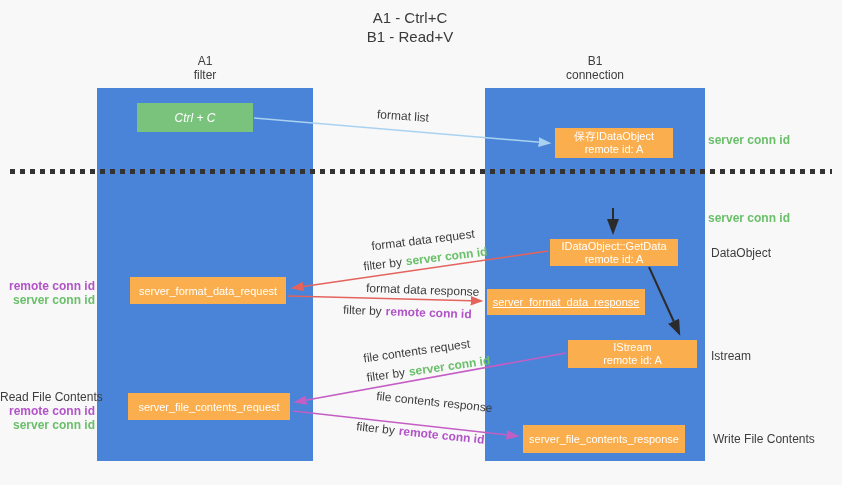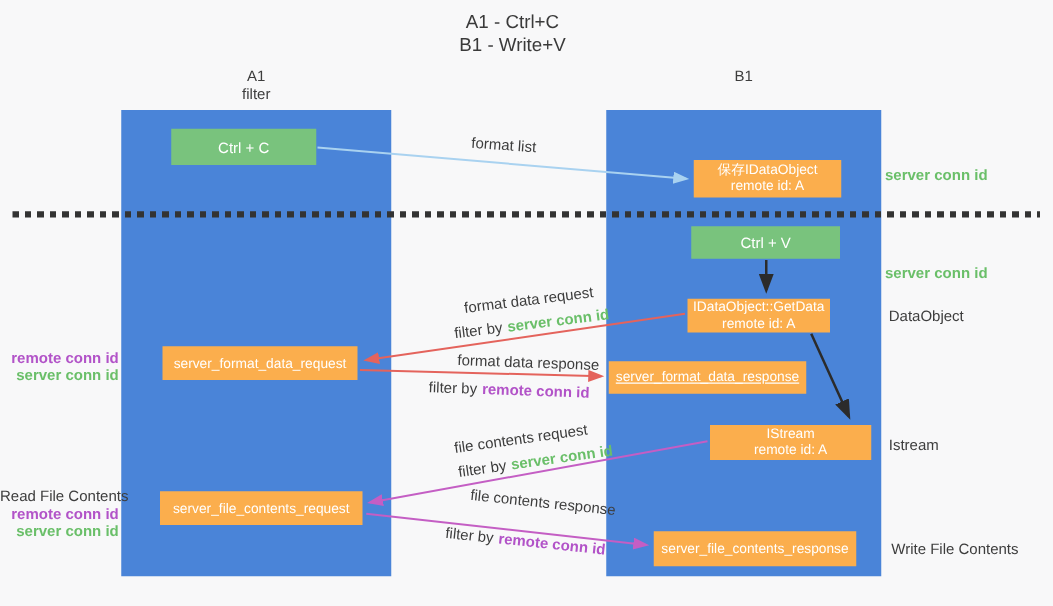--- a/index.html
+++ b/index.html
@@ -37,49 +37,50 @@
     z-index:3;
   }
 
   .arrows { position:absolute; left:0; top:0; z-index:4; pointer-events:none; }
 
   .box {
     position:absolute; z-index:5;
     display:flex; align-items:center; justify-content:center;
     color:#fff; font-size:12px; text-align:center; white-space:nowrap;
   }
-  .box.green  { background:#79c37d; }
+  .box.green  { background:#79c37d;font-style:italic; }
   .box.orange { background:#fbae4d; }
   .box .two { font-size:11px; line-height:13px; }
 
   .lbl {
     position:absolute; z-index:6; white-space:nowrap;
     font-size:12px; color:#3d3d3d;
   }
   .green-t  { color:#6abf69; font-weight:bold; }
   .purple-t { color:#b253c8; font-weight:bold; }
   .prefix { margin-right:4px; }
   .side-left { text-align:right; }
 </style>
 </head>
 <body>
 
 <div class="canvas">
 
   <div class="title">
     <div>A1 - Ctrl+C</div>
-    <div>B1 - Write+V</div>
+    <div>B1 - Read+V</div>
   </div>
 
   <div class="lane-header a1">
     <div>A1</div>
     <div>filter</div>
   </div>
   <div class="lane-header b1">
     <div>B1</div>
+    <div>connection</div>
   </div>
 
   <div class="lane lane-a1"></div>
   <div class="lane lane-b1"></div>
 
   <div class="divider"></div>
 
   <svg class="arrows" width="842" height="485">
     <defs>
       <marker id="m-blue" markerWidth="9" markerHeight="8" refX="6.5" refY="3" orient="auto">
@@ -108,25 +109,22 @@
     <span>Ctrl + C</span>
   </div>
 
   <div class="box orange" style="left:555px;top:128px;width:118px;height:30px;">
     <div class="two">
       <div>保存IDataObject</div>
       <div>remote id: A</div>
     </div>
   </div>
 
-  <div class="box green" style="left:553px;top:181px;width:119px;height:26px;">
-    <span>Ctrl + V</span>
-  </div>
 
-  <div class="box orange" style="left:550px;top:239px;width:114px;height:27px;">
+  <div class="box orange" style="left:550px;top:239px;width:128px;height:27px;">
     <div class="two">
       <div>IDataObject::GetData</div>
       <div>remote id: A</div>
     </div>
   </div>
 
   <div class="box orange" style="left:130px;top:277px;width:156px;height:27px;font-size:11px;">
     <span>server_format_data_request</span>
   </div>
 

